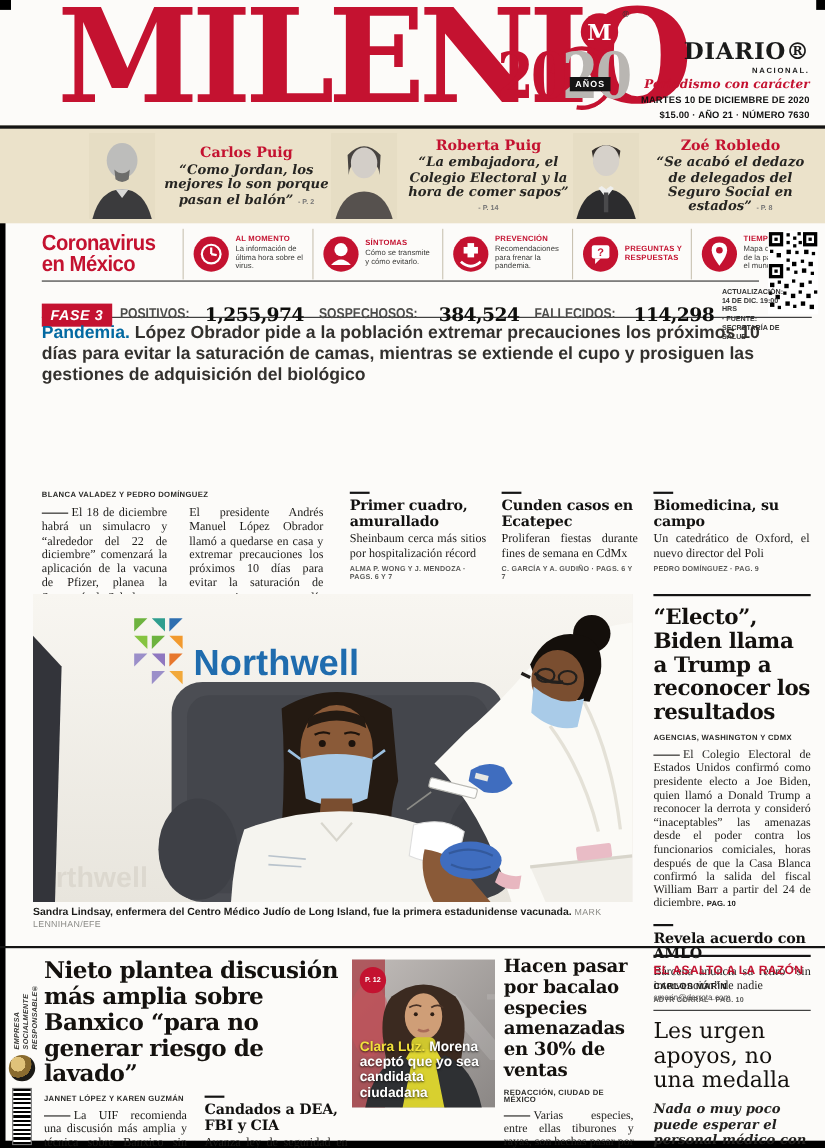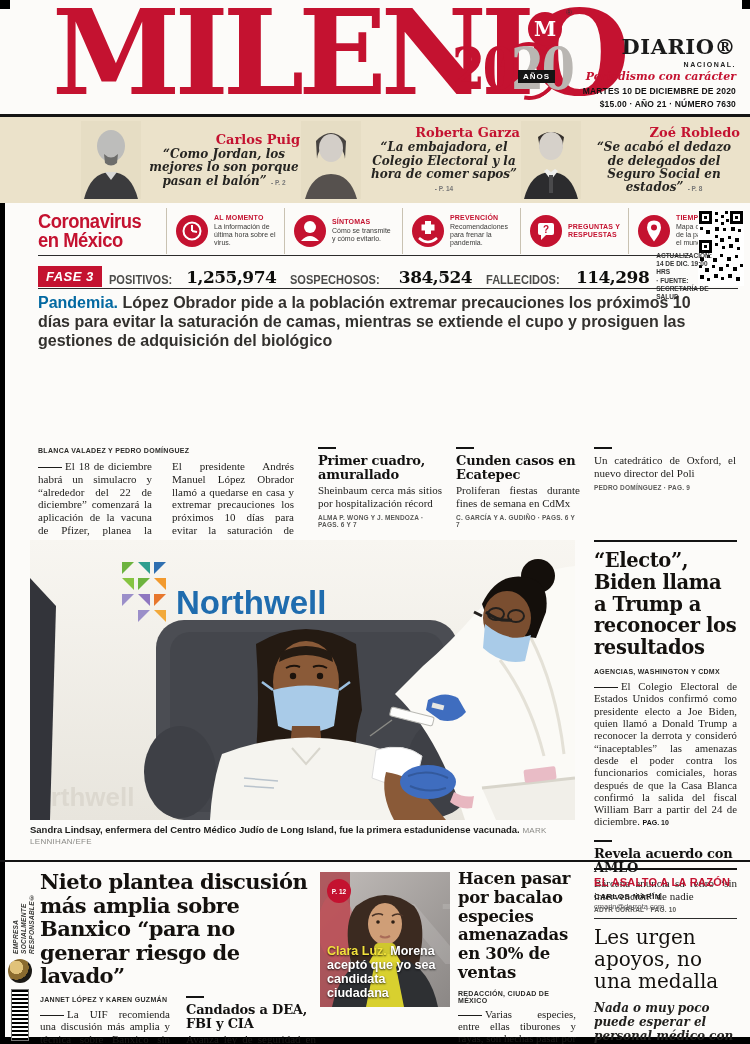--- a/index.html
+++ b/index.html
@@ -35,42 +35,42 @@
   .slogan { font:bold italic 11px "DejaVu Serif", serif; color:#c41230; margin-top:2px; }
   .dateline, .priceline { font:bold 8.5px "Liberation Sans", sans-serif; color:#111; margin-top:3px; letter-spacing:.2px; }
   .website { font:12px "Liberation Sans", sans-serif; color:#333; margin-top:9px; }
 
   
   .colstrip { position:absolute; left:0; top:114px; width:750px; height:89px; background:#ebe2ca;
               border-top:3px solid #141414; display:flex; align-items:center; padding:0 10px 0 80px; }
   .colm { display:flex; align-items:center; gap:6px; width:225px; }
   .colm .avatar { width:62px; height:78px; flex:none; }
   .colm .ctext { flex:1; text-align:center; }
-  .cname { font-family:"DejaVu Serif", serif; font-weight:bold; font-size:13px; color:#c41230;text-align:right; }
+  .cname { font-family:"DejaVu Serif", serif; font-weight:bold; font-size:13px; color:#c41230; }
   .cquote { font:bold italic 12px/1.12 "DejaVu Serif", serif; color:#262522; margin-top:1px; }
   .cpage { font:bold 6.5px "Liberation Sans", sans-serif; color:#777; }
 
   
   .covid { position:absolute; left:38px; top:208px; width:700px; height:46px; display:flex; align-items:center; }
   .covid-title { width:128px; flex:none; font:bold 20px/0.95 "Liberation Sans", sans-serif; color:#c41230;
                  transform:scaleX(0.92); transform-origin:left center; letter-spacing:-0.5px; }
   .citem { display:flex; align-items:center; gap:5px; padding:0 8px; border-left:1px solid #c9c2b2; height:46px; }
   .cicon { flex:none; }
   .clabel { font:bold 7px/1.2 "Liberation Sans", sans-serif; color:#c41230; letter-spacing:.2px; }
   .cdesc { font:7px/1.2 "Liberation Sans", sans-serif; color:#3a3a38; width:62px; }
   .qr { position:absolute; left:698px; top:210px; }
 
   .rule-a { position:absolute; left:38px; top:255px; width:652px; height:1px; background:#2c2c2c; }
   .rule-b { position:absolute; left:38px; top:288px; width:700px; height:1px; background:#2c2c2c; }
 
   
-  .stats { position:absolute; left:38px; top:263px; width:655px; height:27px; display:flex; align-items:center; gap:7px; }
+  .stats { position:absolute; left:38px; top:273px; width:655px; height:27px; display:flex; align-items:center; gap:7px; }
   .fase { background:#c41230; color:#fff; font:bold italic 13px "Liberation Sans", sans-serif;
           padding:3px 8px; letter-spacing:.5px; flex:none; }
-  .stat { display:flex; align-items:flex-end; gap:3px; }
+  .stat { display:flex; align-items:flex-start; gap:3px; }
   .slabel { font:bold 13px "Liberation Sans", sans-serif; color:#4c4c4a; transform:scaleX(0.85); transform-origin:left bottom; display:inline-block; }
   .svalue { font-family:"DejaVu Serif", serif; font-weight:bold; font-size:17px; color:#0e0e0c; letter-spacing:-0.5px; }
   .sdiv { width:1px; height:16px; background:#b9b9b4; }
   .update { font:bold 6.5px/1.25 "Liberation Sans", sans-serif; color:#333; }
 
   
   .deck { position:absolute; left:38px; top:293px; width:678px; font:bold 16px/1.2 "Liberation Sans", sans-serif; color:#33312e; }
   .kicker { color:#0369a1; }
   .h-main { position:absolute; left:36px; top:331px; width:706px;
             font-family:"DejaVu Serif", serif; font-weight:bold; font-size:44px; line-height:1.04;
@@ -188,21 +188,21 @@
       </div>
     </div>
     <div class="colm">
       <svg class="avatar" viewBox="0 0 60 78">
         <rect width="60" height="78" fill="#e6ddc4"></rect>
         <path d="M15,20 q15,-16 30,0 l-1,18 q-1,-13 -14,-13 q-13,0 -14,13 z" fill="#474340"></path>
         <ellipse cx="30" cy="27" rx="12" ry="14" fill="#d3cec8"></ellipse>
         <path d="M4,78 q7,-25 26,-25 q19,0 26,25 z" fill="#56514e"></path>
       </svg>
       <div class="ctext">
-        <div class="cname">Roberta Garza</div>
+        <div class="cname">Roberta Puig</div>
         <div class="cquote"><span>“La embajadora, el Colegio Electoral y la hora de comer sapos”</span> <span class="cpage">- P. 14</span></div>
       </div>
     </div>
     <div class="colm">
       <svg class="avatar" viewBox="0 0 60 78">
         <rect width="60" height="78" fill="#e6ddc4"></rect>
         <path d="M17,16 q13,-10 26,0 l-2,12 q-2,-8 -11,-8 q-9,0 -11,8 z" fill="#35302c"></path>
         <ellipse cx="30" cy="25" rx="12" ry="14" fill="#d6d1ca"></ellipse>
         <path d="M3,78 q7,-27 27,-27 q20,0 27,27 z" fill="#2c2c2e"></path>
         <path d="M23,50 l7,9 7,-9 -3,-2 -4,3 -4,-3 z" fill="#efefed"></path>
@@ -381,20 +381,21 @@
     <div class="credit">ALMA P. WONG Y J. MENDOZA · PAGS. 6 Y 7</div>
   </div>
   <div class="subrow c4">
     <div class="kick-rule"></div>
     <div class="h-brief">Cunden casos en Ecatepec</div>
     <div class="body">Proliferan fiestas durante fines de semana en CdMx</div>
     <div class="credit">C. GARCÍA Y A. GUDIÑO · PAGS. 6 Y 7</div>
   </div>
   <div class="subrow c5">
     <div class="kick-rule"></div>
+    <div class="h-brief">Biomedicina, su campo</div>
     <div class="body">Un catedrático de Oxford, el nuevo director del Poli</div>
     <div class="credit">PEDRO DOMÍNGUEZ · PAG. 9</div>
   </div>
 
   <div class="mainphoto">
     <svg width="545" height="280" viewBox="0 0 545 280">
       <defs>
         <linearGradient id="wall" x1="0" y1="0" x2="0" y2="1">
           <stop offset="0" stop-color="#f8f6f1"></stop>
             <stop offset="1" stop-color="#e8e5dd"></stop>

